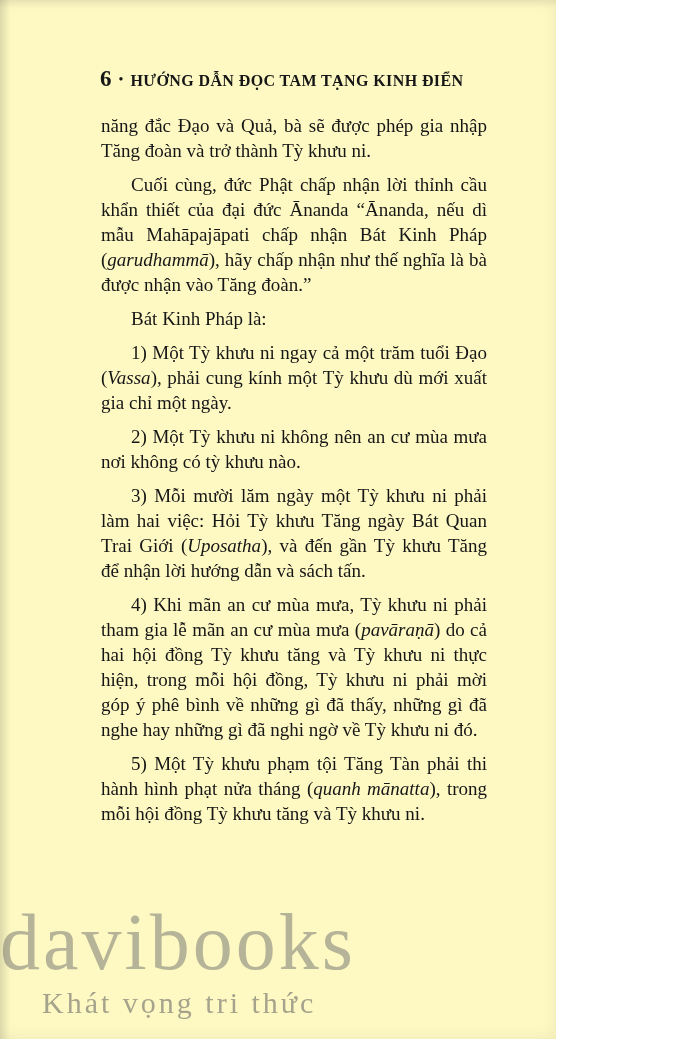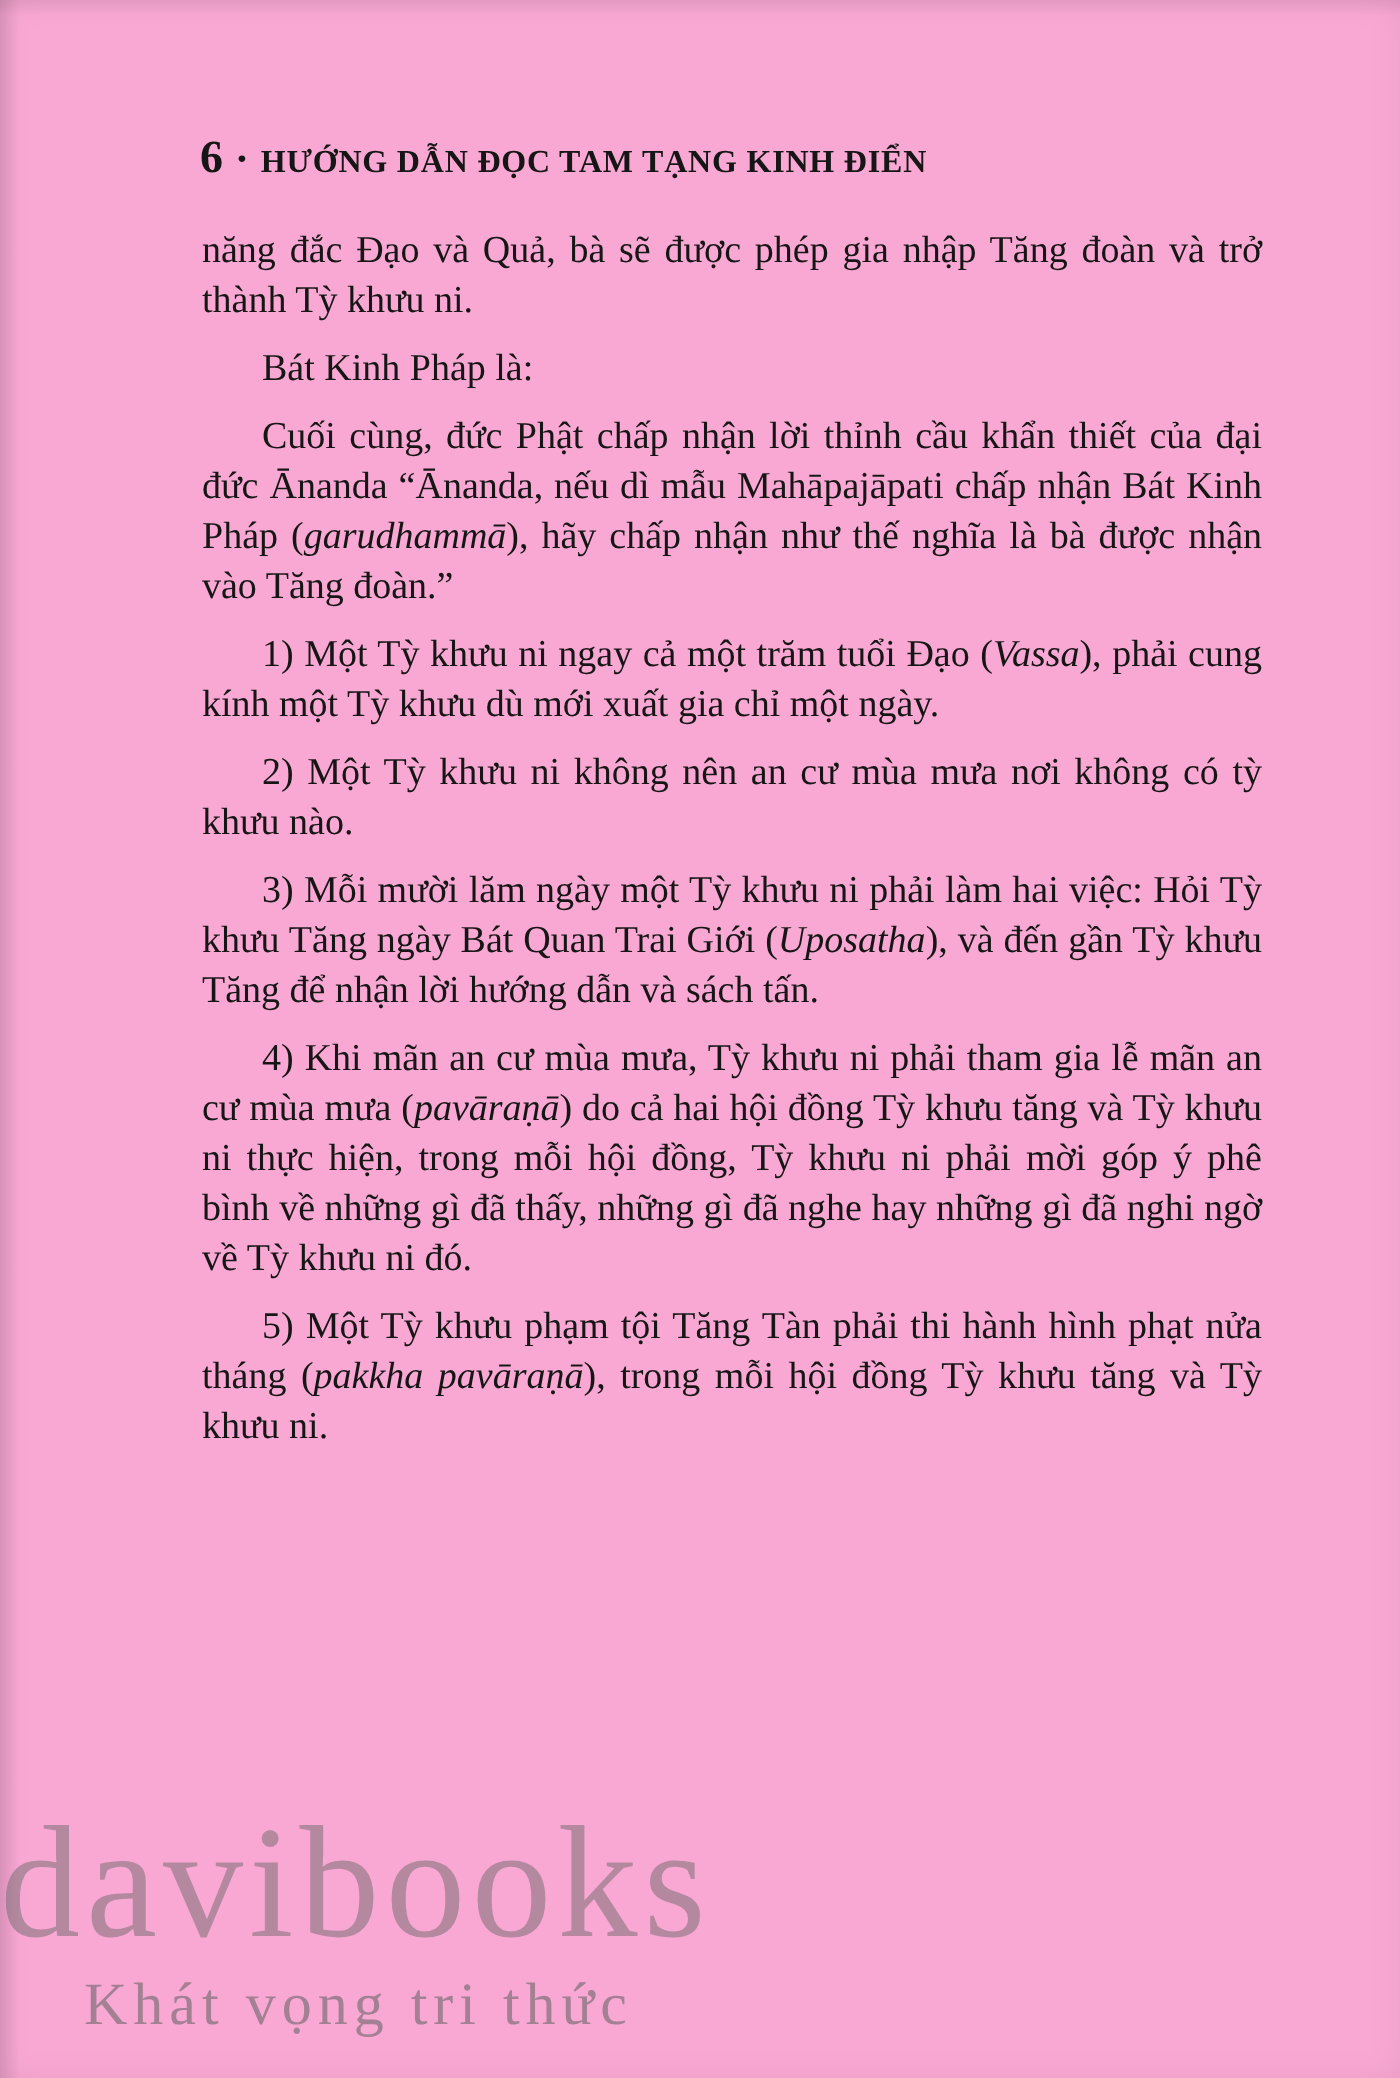--- a/index.html
+++ b/index.html
@@ -1,21 +1,21 @@
 <!DOCTYPE html>
 <html lang="vi"><head>
 <meta charset="utf-8">
 <style>
   html, body { margin: 0; padding: 0; background: #ffffff; }
 
   .page {
     position: relative;
-    width: 700px;
+    width: 556px;
     height: 1039px;
-    background: #f9a8d4;
+    background: #fef9c3;
     overflow: hidden;
     font-family: "Liberation Serif", "DejaVu Serif", serif;
     color: #161616;
     box-shadow: inset 0 0 16px rgba(0,0,0,0.07);
   }
   
   .page::before {
     content: "";
     position: absolute; left: 0; top: 0; bottom: 0; width: 10px;
     background: linear-gradient(to right, rgba(0,0,0,0.10), rgba(0,0,0,0));
@@ -74,27 +74,27 @@
 <body>
 
 <div class="page">
 
   <div class="header">
     <span class="page-num">6</span><span class="bullet">•</span><span class="header-title">HƯỚNG DẪN ĐỌC TAM TẠNG KINH ĐIỂN</span>
   </div>
 
   <div class="body" id="body">
       <p class="para"><span>năng đắc Đạo và Quả, bà sẽ được phép gia nhập Tăng đoàn và trở thành Tỳ khưu ni.</span></p>
+      <p class="para indent"><span>Cuối cùng, đức Phật chấp nhận lời thỉnh cầu khẩn thiết của đại đức Ānanda “Ānanda, nếu dì mẫu Mahāpajāpati chấp nhận Bát Kinh Pháp (</span><span class="it">garudhammā</span><span>), hãy chấp nhận như thế nghĩa là bà được nhận vào Tăng đoàn.”</span></p>
       <p class="para indent"><span>Bát Kinh Pháp là:</span></p>
-      <p class="para indent"><span>Cuối cùng, đức Phật chấp nhận lời thỉnh cầu khẩn thiết của đại đức Ānanda “Ānanda, nếu dì mẫu Mahāpajāpati chấp nhận Bát Kinh Pháp (</span><span class="it">garudhammā</span><span>), hãy chấp nhận như thế nghĩa là bà được nhận vào Tăng đoàn.”</span></p>
       <p class="para indent"><span>1) Một Tỳ khưu ni ngay cả một trăm tuổi Đạo (</span><span class="it">Vassa</span><span>), phải cung kính một Tỳ khưu dù mới xuất gia chỉ một ngày.</span></p>
       <p class="para indent"><span>2) Một Tỳ khưu ni không nên an cư mùa mưa nơi không có tỳ khưu nào.</span></p>
       <p class="para indent"><span>3) Mỗi mười lăm ngày một Tỳ khưu ni phải làm hai việc: Hỏi Tỳ khưu Tăng ngày Bát Quan Trai Giới (</span><span class="it">Uposatha</span><span>), và đến gần Tỳ khưu Tăng để nhận lời hướng dẫn và sách tấn.</span></p>
       <p class="para indent"><span>4) Khi mãn an cư mùa mưa, Tỳ khưu ni phải tham gia lễ mãn an cư mùa mưa (</span><span class="it">pavāraṇā</span><span>) do cả hai hội đồng Tỳ khưu tăng và Tỳ khưu ni thực hiện, trong mỗi hội đồng, Tỳ khưu ni phải mời góp ý phê bình về những gì đã thấy, những gì đã nghe hay những gì đã nghi ngờ về Tỳ khưu ni đó.</span></p>
-      <p class="para indent"><span>5) Một Tỳ khưu phạm tội Tăng Tàn phải thi hành hình phạt nửa tháng (</span><span class="it">pakkha pavāraṇā</span><span>), trong mỗi hội đồng Tỳ khưu tăng và Tỳ khưu ni.</span></p>
+      <p class="para indent"><span>5) Một Tỳ khưu phạm tội Tăng Tàn phải thi hành hình phạt nửa tháng (</span><span class="it">quanh mānatta</span><span>), trong mỗi hội đồng Tỳ khưu tăng và Tỳ khưu ni.</span></p>
     </div>
 
   <div class="watermark">
     <div class="wm1">davibooks</div>
     <div class="wm2">Khát vọng tri thức</div>
   </div>
 
 </div>
 
 </body></html>

